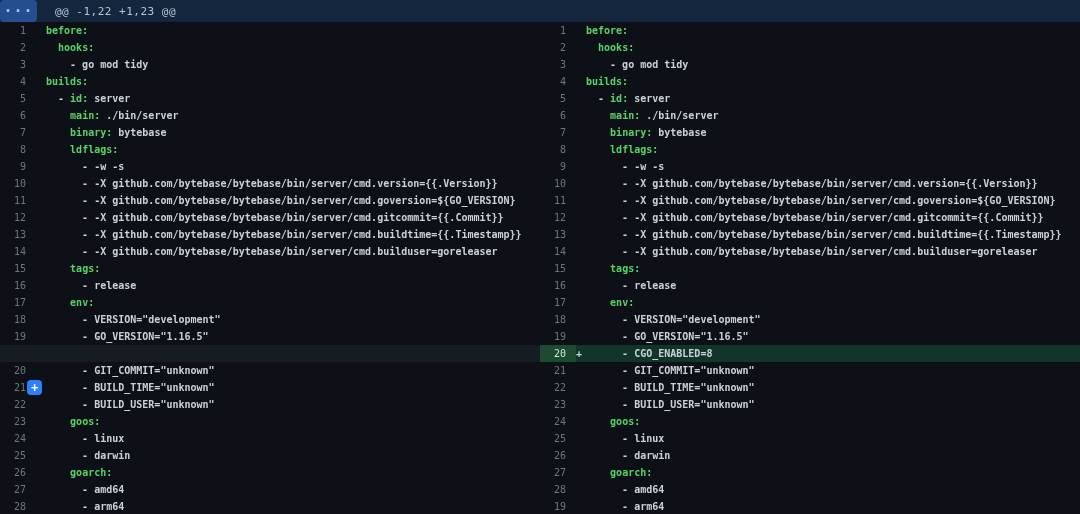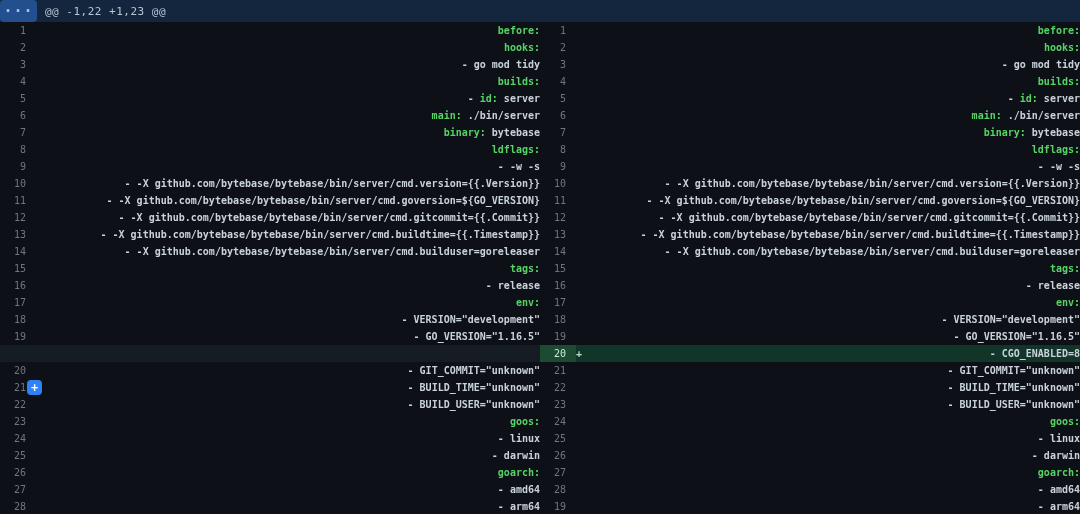--- a/index.html
+++ b/index.html
@@ -4,30 +4,30 @@
 <style>
   * { margin:0; padding:0; box-sizing:border-box; }
   html,body { width:1080px; height:514px; overflow:hidden; background:#0d1117; }
   body { font-family:"DejaVu Sans Mono", monospace; }
   .diff { width:1080px; height:514px; background:#0d1117; }
 
   .hunk-header { display:flex; align-items:center; height:22px; background:#14253e; }
   .expand-btn { width:37px; height:22px; background:#234f8e; border:none; border-radius:4px;
                 color:#9fc4f7; font-size:15px; font-weight:bold; letter-spacing:1px;
                 line-height:16px; cursor:pointer; font-family:inherit; }
-  .hunk-text { margin-left:8px; font-size:11px; color:#b7c5d3; letter-spacing:0.5px; }
+  .hunk-text { margin-left:18px; font-size:11px; color:#b7c5d3; letter-spacing:0.5px; }
 
   .panes { display:flex; }
   .pane { width:540px; flex-shrink:0; }
 
   .row { display:flex; height:17px; line-height:17px; font-size:10px; position:relative; }
   .row .num { width:36px; padding-right:10px; text-align:right; color:#6e7681;
               flex-shrink:0; cursor:pointer; }
   .row .marker { width:10px; flex-shrink:0; color:#b5dfc4; font-weight:600; }
-  .row .code { flex:1; white-space:pre; color:#c9d1d9; font-weight:600; overflow:hidden;text-align:right; }
+  .row .code { flex:1; white-space:pre; color:#c9d1d9; font-weight:600; overflow:hidden; }
   .code .k { color:#56d364; }
 
   .row.added { background:#12352a; }
   .row.added .num { background:#1c4a33; color:#cde9d8; }
   .row.empty { background:#161c23; }
 
   .comment-btn { position:absolute; left:27px; top:1px; width:15px; height:15px;
                  border:none; border-radius:4px; background:#2f81f7; color:#ffffff;
                  font-size:12px; line-height:14px; font-weight:bold; text-align:center;
                  cursor:pointer; padding:0; font-family:inherit; z-index:2; }

